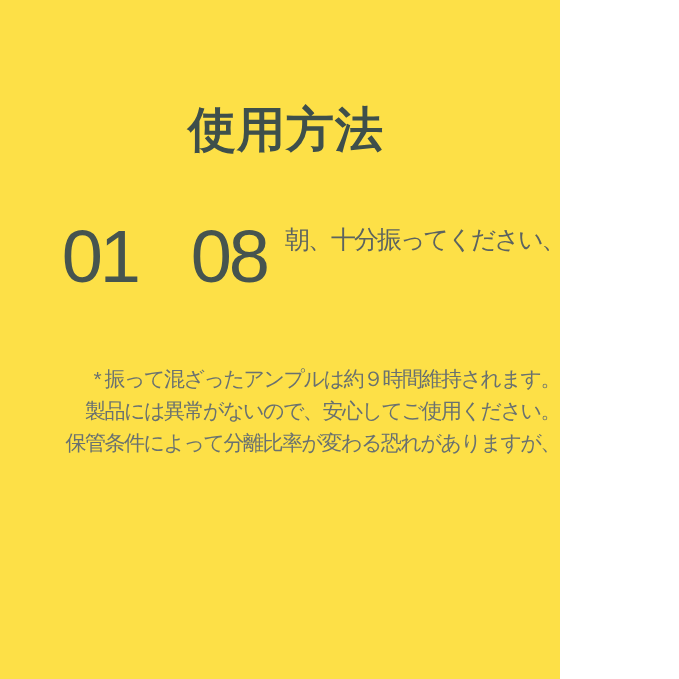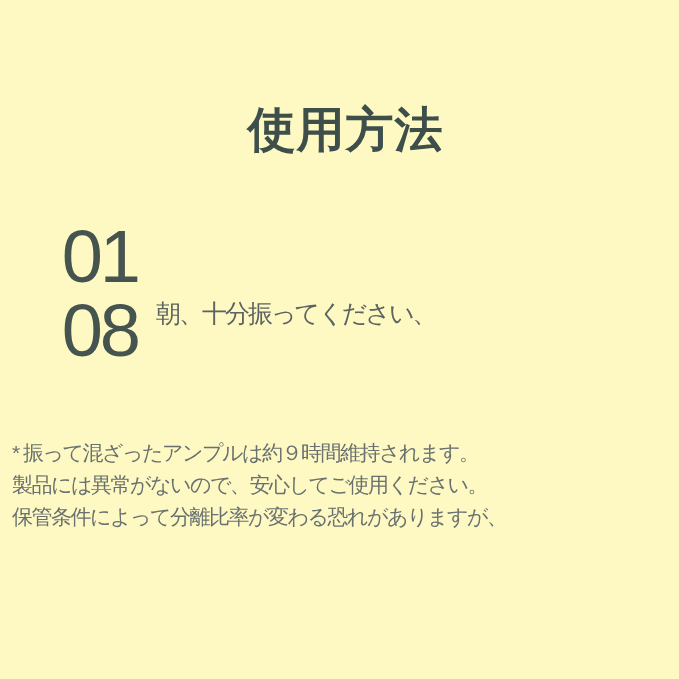--- a/index.html
+++ b/index.html
@@ -3,42 +3,42 @@
 <meta charset="utf-8">
 <style>
   * { margin: 0; padding: 0; box-sizing: border-box; }
   html, body { background: #ffffff; }
   body {
     font-family: "Liberation Sans", "DejaVu Sans", sans-serif;
     -webkit-font-smoothing: antialiased;
   }
   .page {
     position: relative;
-    width: 679px;
+    width: 560px;
     height: 679px;
-    background: #fef9c3;
+    background: #fde047;
     overflow: hidden;
   }
   .content {
     padding-left: 12px; 
   }
   .title {
     margin-top: 100px;
     text-align: center;
     font-size: 48px;
     line-height: 60px;
     font-weight: 700;
     letter-spacing: 1px;
     color: #3e4f4b;
   }
   .steps {
     margin: 60px 0 0 40px;
     width: 560px;
     display: flex;
-    flex-direction: column;
+    gap: 43px;
   }
   .step {
     display: flex;
     align-items: flex-start;
   }
   .step-number {
     flex: 0 0 86px;
     width: 86px;
     display: flex;
     justify-content: flex-end;
@@ -51,21 +51,21 @@
   .step-text {
     margin-left: 18px;
     font-size: 25px;
     line-height: 38px;
     letter-spacing: -2px;
     color: #5c6360;
     white-space: nowrap;
   }
   .note {
     margin-top: 69px;
-    text-align: left;
+    text-align: right;
     font-size: 21px;
     line-height: 32px;
     letter-spacing: -1.5px;
     color: #697170;
   }
   .note-line { white-space: nowrap; }
 </style>
 </head>
 <body>
 

